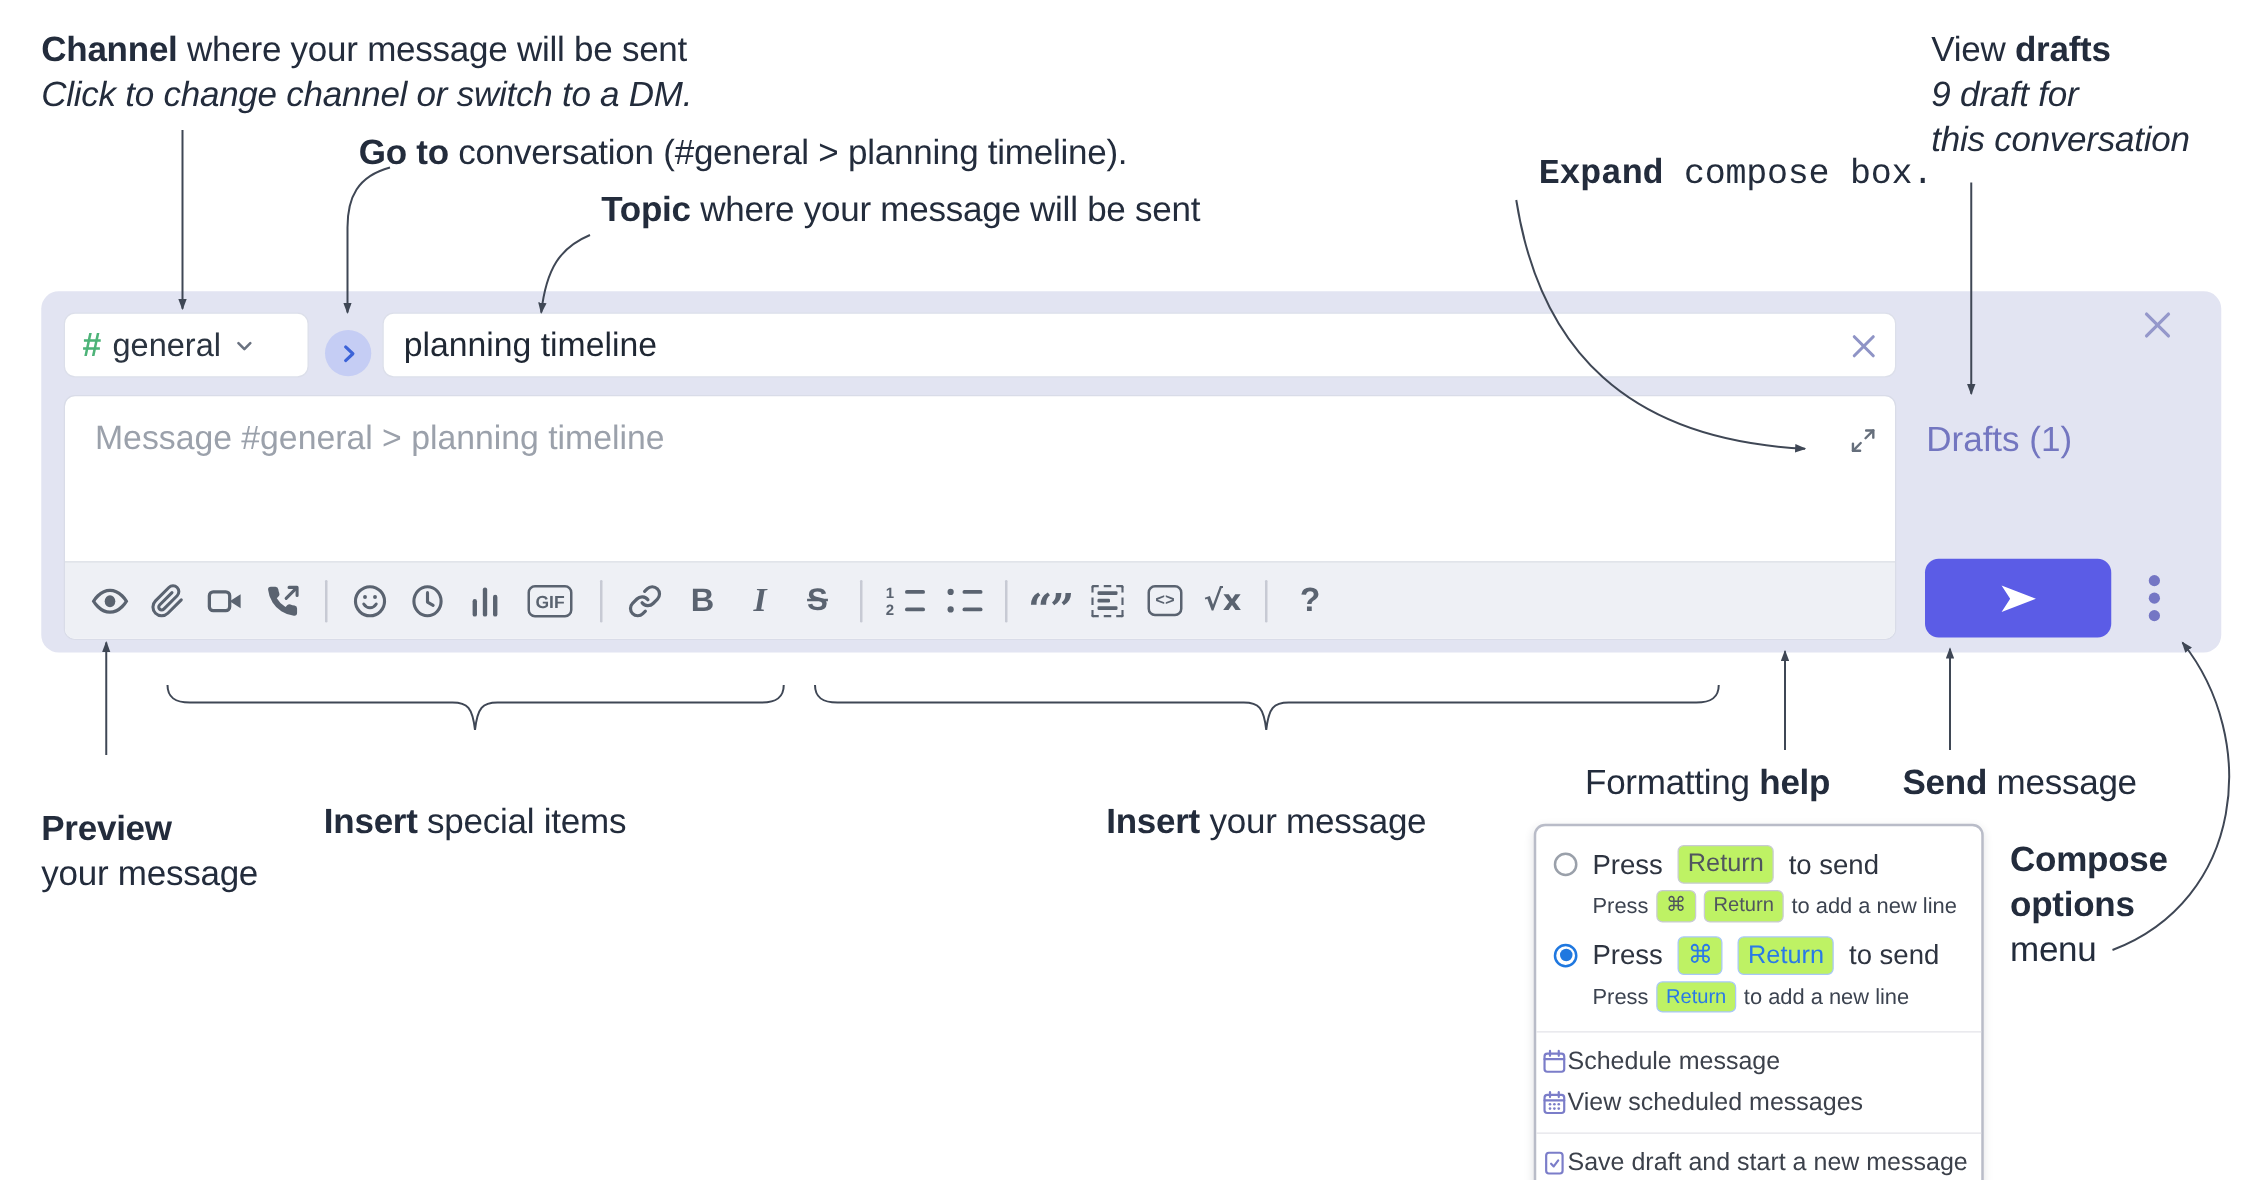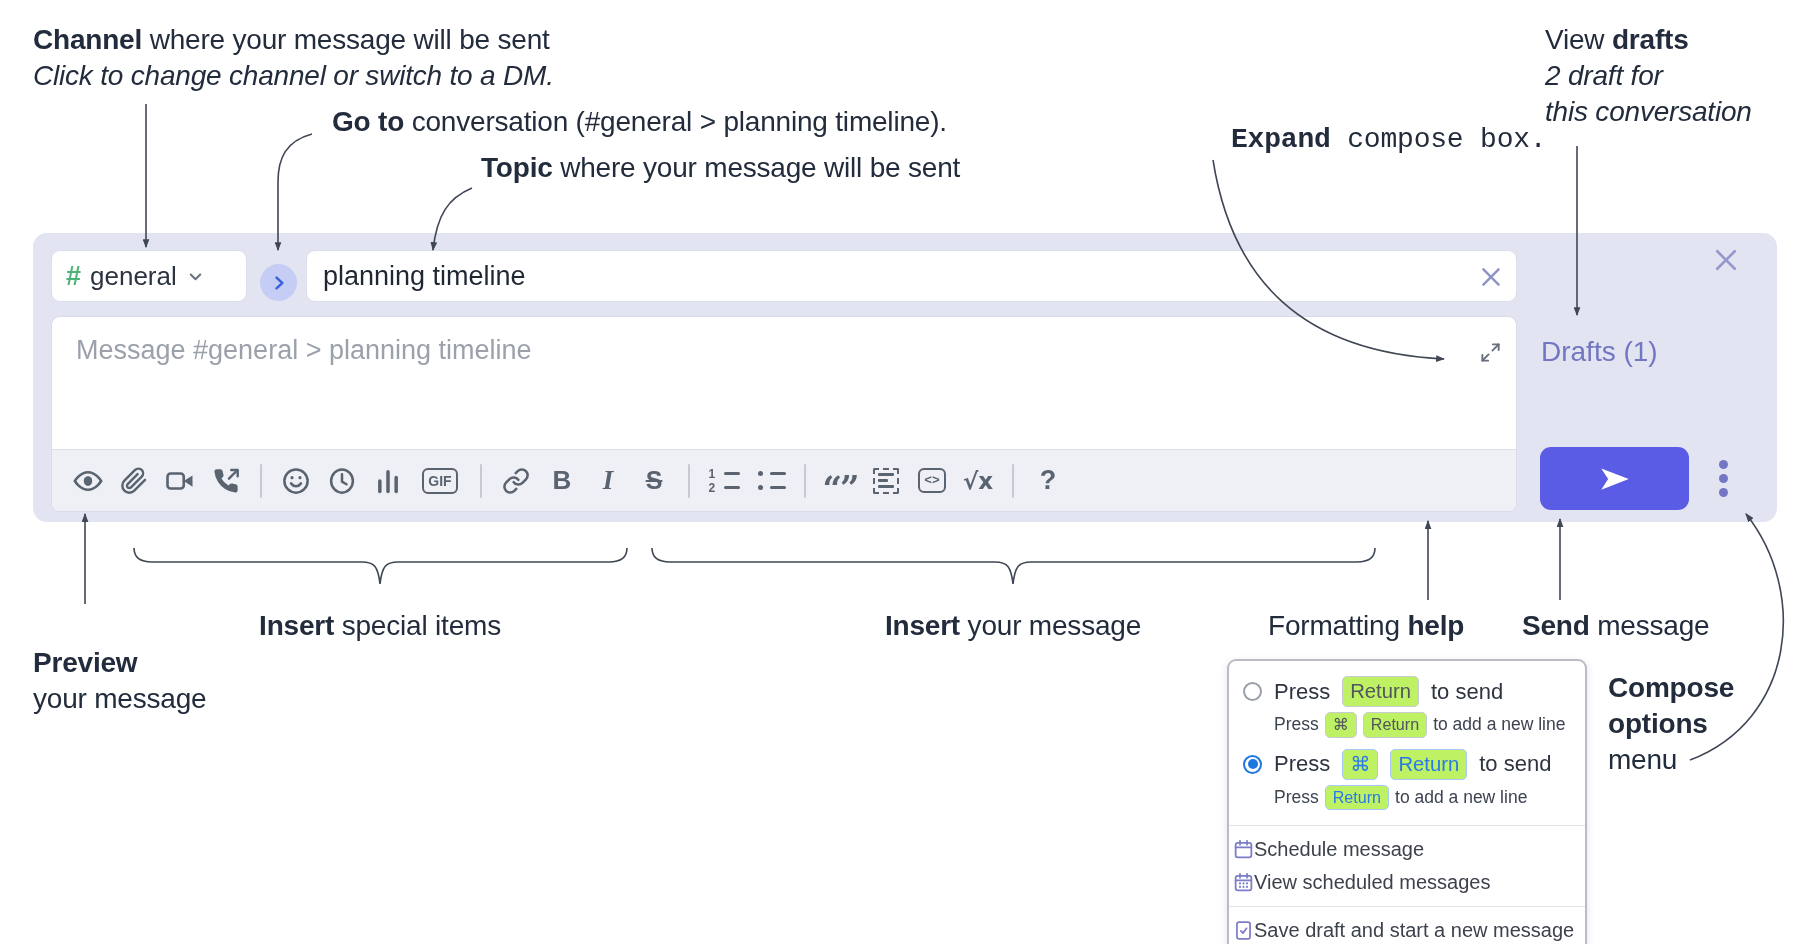--- a/index.html
+++ b/index.html
@@ -1,21 +1,21 @@
 <!DOCTYPE html>
 <html><head>
 <meta charset="utf-8">
 <style>
   html,body{margin:0;padding:0;background:#fff;}
   .stage{position:relative;width:1814px;height:944px;background:#fff;overflow:hidden;
          font-family:"Liberation Sans",sans-serif;color:#222b3a;}
   .ann{position:absolute;font-size:28px;line-height:36px;white-space:nowrap;color:#232c3c;letter-spacing:-.2px;}
   .ann b{font-weight:700;}
   .ann .it{font-style:italic;}
-  .center{transform:translateX(-50%);}
+  .center{transform:translateX(-50%);margin-top:31px;}
 
   
   .compose{position:absolute;left:33px;top:233px;width:1744px;height:289px;
            background:#e2e4f2;border-radius:14px;}
   .whitebox{background:#fff;border:1px solid #dcdfea;border-radius:9px;box-sizing:border-box;}
   .chan-select{position:absolute;left:18px;top:17px;width:196px;height:52px;display:flex;align-items:center;
                gap:9px;padding:0 12px 0 14px;cursor:pointer;}
   .chan-hash{color:#4db378;font-weight:700;font-size:27px;}
   .chan-name{font-size:26px;color:#2b3440;}
   .goto-btn{position:absolute;left:227px;top:31px;width:37px;height:37px;border-radius:50%;
@@ -83,35 +83,35 @@
 </head>
 <body>
 
 <div class="stage">
 
   <div class="ann" style="left:33px;top:22px;">
     <div><b>Channel</b><span> where your message will be sent</span></div>
     <div class="it">Click to change channel or switch to a DM.</div>
   </div>
 
-  <div class="ann" style="left:287px;top:104px;margin-left:45px;">
+  <div class="ann" style="left:287px;top:104px;">
     <b>Go to</b><span> conversation (#general &gt; planning timeline).</span>
   </div>
 
   <div class="ann" style="left:481px;top:150px;">
     <b>Topic</b><span> where your message will be sent</span>
   </div>
 
   <div class="ann" style="left:1231px;top:122px;font-family:Liberation Mono, monospace;">
     <b>Expand</b><span> compose box.</span>
   </div>
 
   <div class="ann" style="left:1545px;top:22px;">
     <div><span>View </span><b>drafts</b></div>
-    <div class="it">2 draft for</div>
+    <div class="it">9 draft for</div>
     <div class="it">this conversation</div>
   </div>
 
   <div class="ann" style="left:33px;top:608px;margin-top:37px;">
     <div><b>Preview</b></div>
     <div>your message</div>
   </div>
 
   <div class="ann center" style="left:380px;top:608px;">
     <b>Insert</b><span> special items</span>

